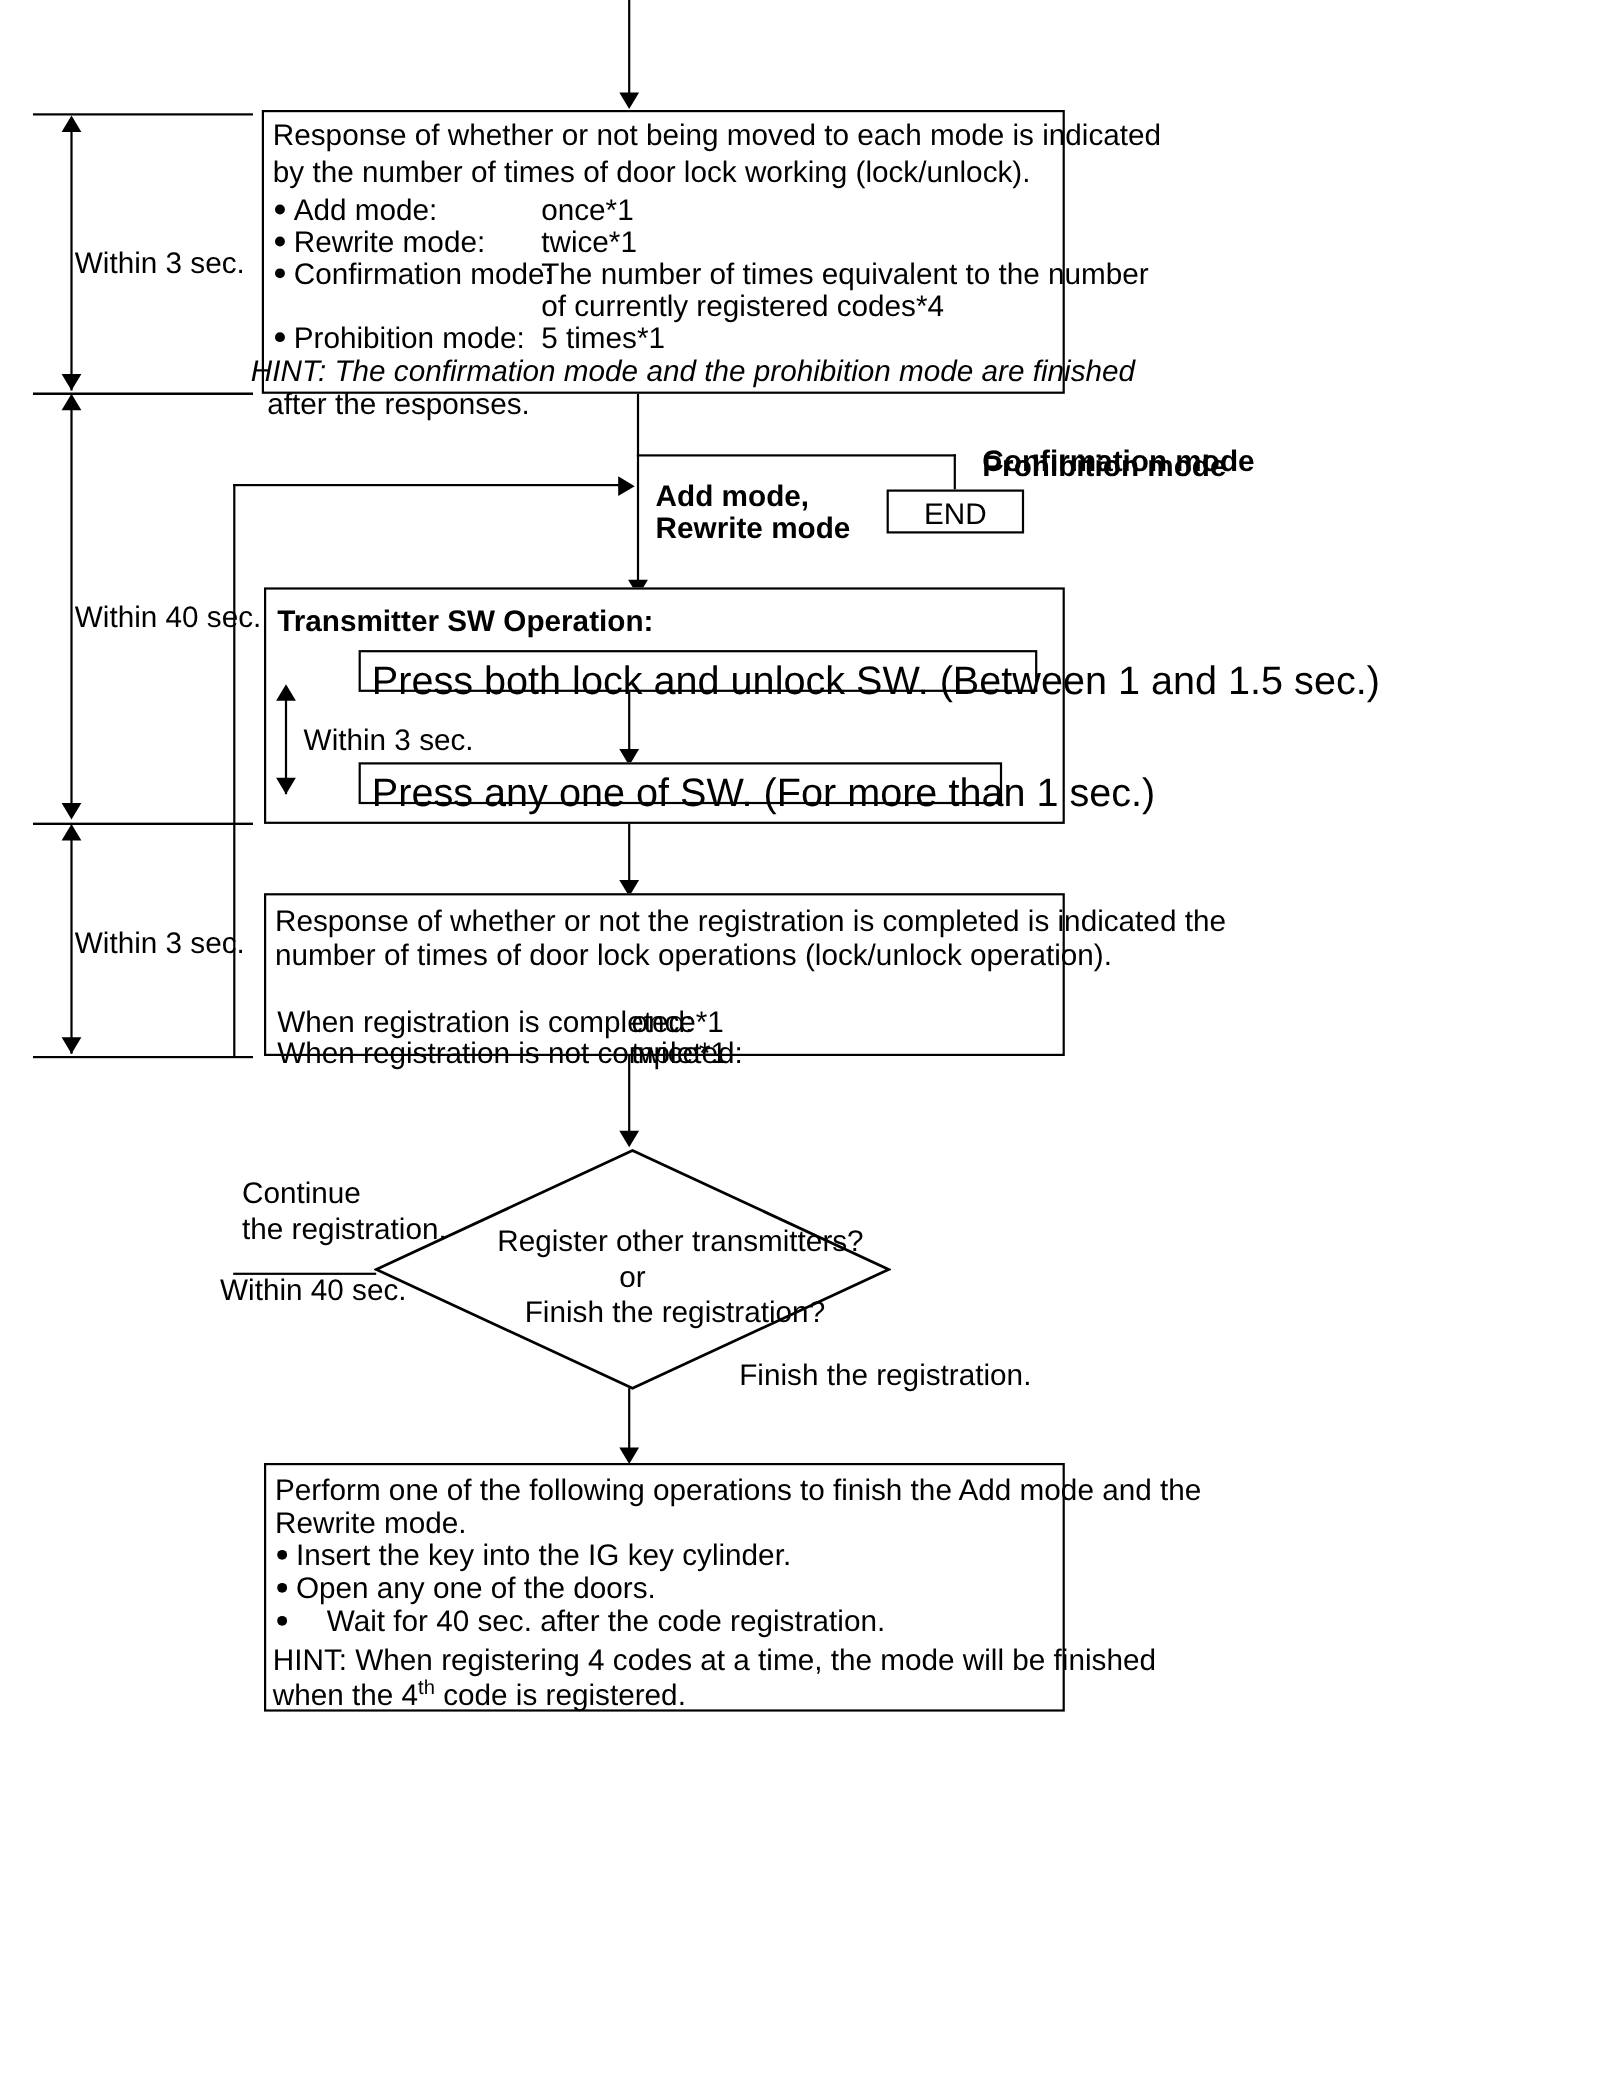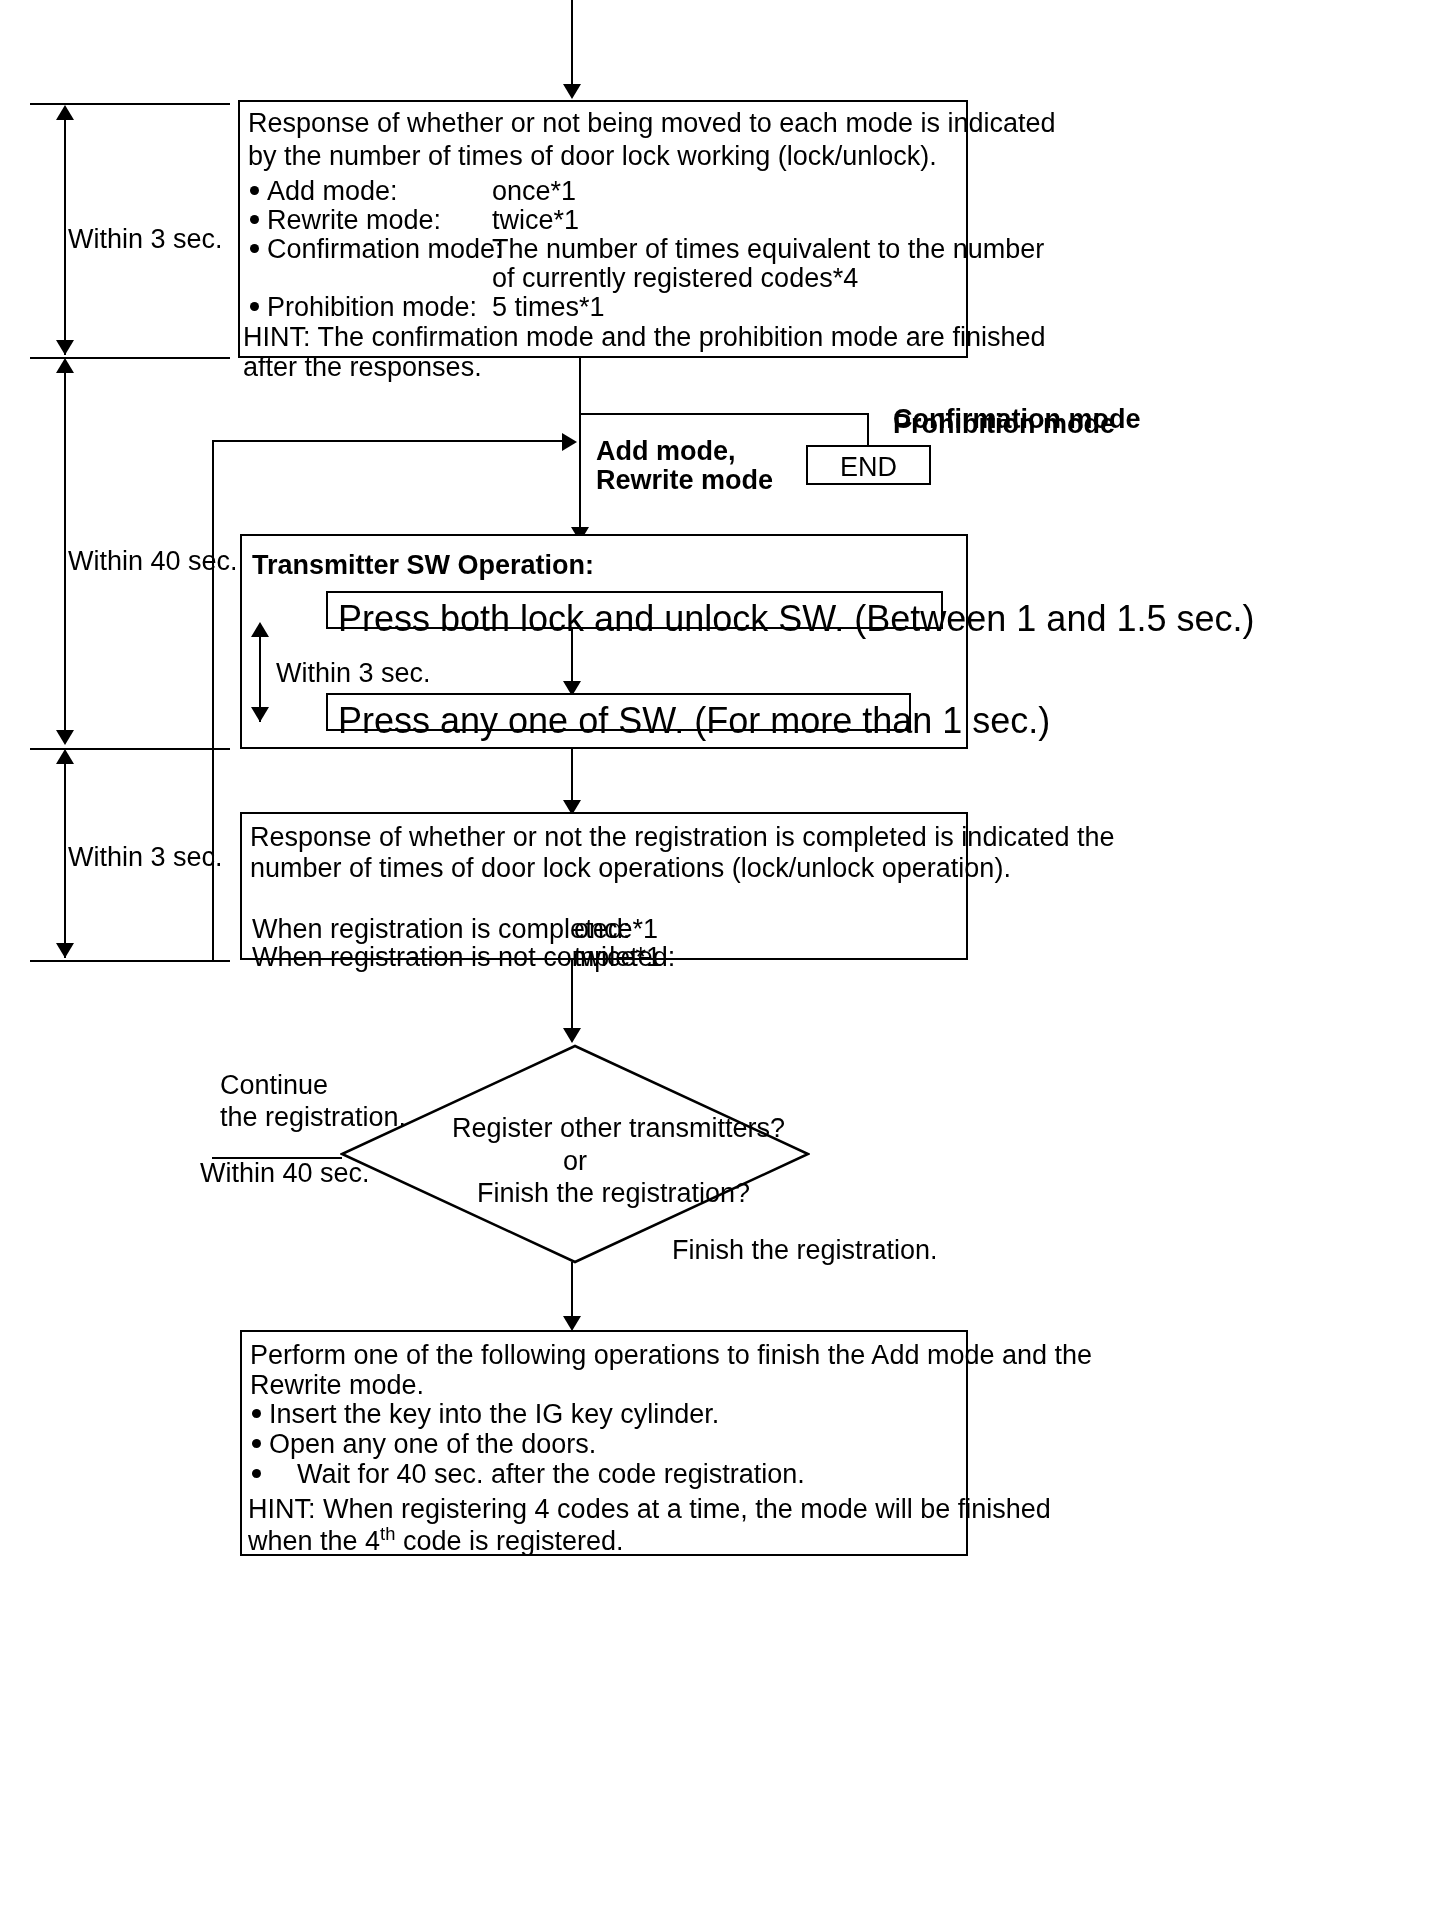--- a/index.html
+++ b/index.html
@@ -89,21 +89,21 @@
 
   <div class="bullet" style="left:250px; top:244px;"></div>
   <div class="txt f28" style="left:267px; top:232px;">Confirmation mode:</div>
   <div class="txt f28" style="left:492px; top:232px;">The number of times equivalent to the number</div>
   <div class="txt f28" style="left:492px; top:261px;">of currently registered codes*4</div>
 
   <div class="bullet" style="left:250px; top:302px;"></div>
   <div class="txt f28" style="left:267px; top:290px;">Prohibition mode:</div>
   <div class="txt f28" style="left:492px; top:290px;">5 times*1</div>
 
-  <div class="txt f28" style="left:243px; top:320px;">HINT: The confirmation mode and the prohibition mode are finished</div>
+  <div class="txt f28" style="left:228px; top:320px;font-style:italic;">HINT: The confirmation mode and the prohibition mode are finished</div>
   <div class="txt f28" style="left:243px; top:350px;">after the responses.</div>
 
   <div class="line vline" style="left:579px; top:358px; height:190px;"></div>
 
   <div class="line hline" style="left:579px; top:413px; width:290px;"></div>
   <div class="line vline" style="left:867px; top:413px; height:32px;"></div>
 
   <div class="txt f28 bold" style="left:893px; top:378px;margin-top:24px;">Confirmation mode</div>
   <div class="txt f28 bold" style="left:893px; top:407px;">Prohibition mode</div>
 

